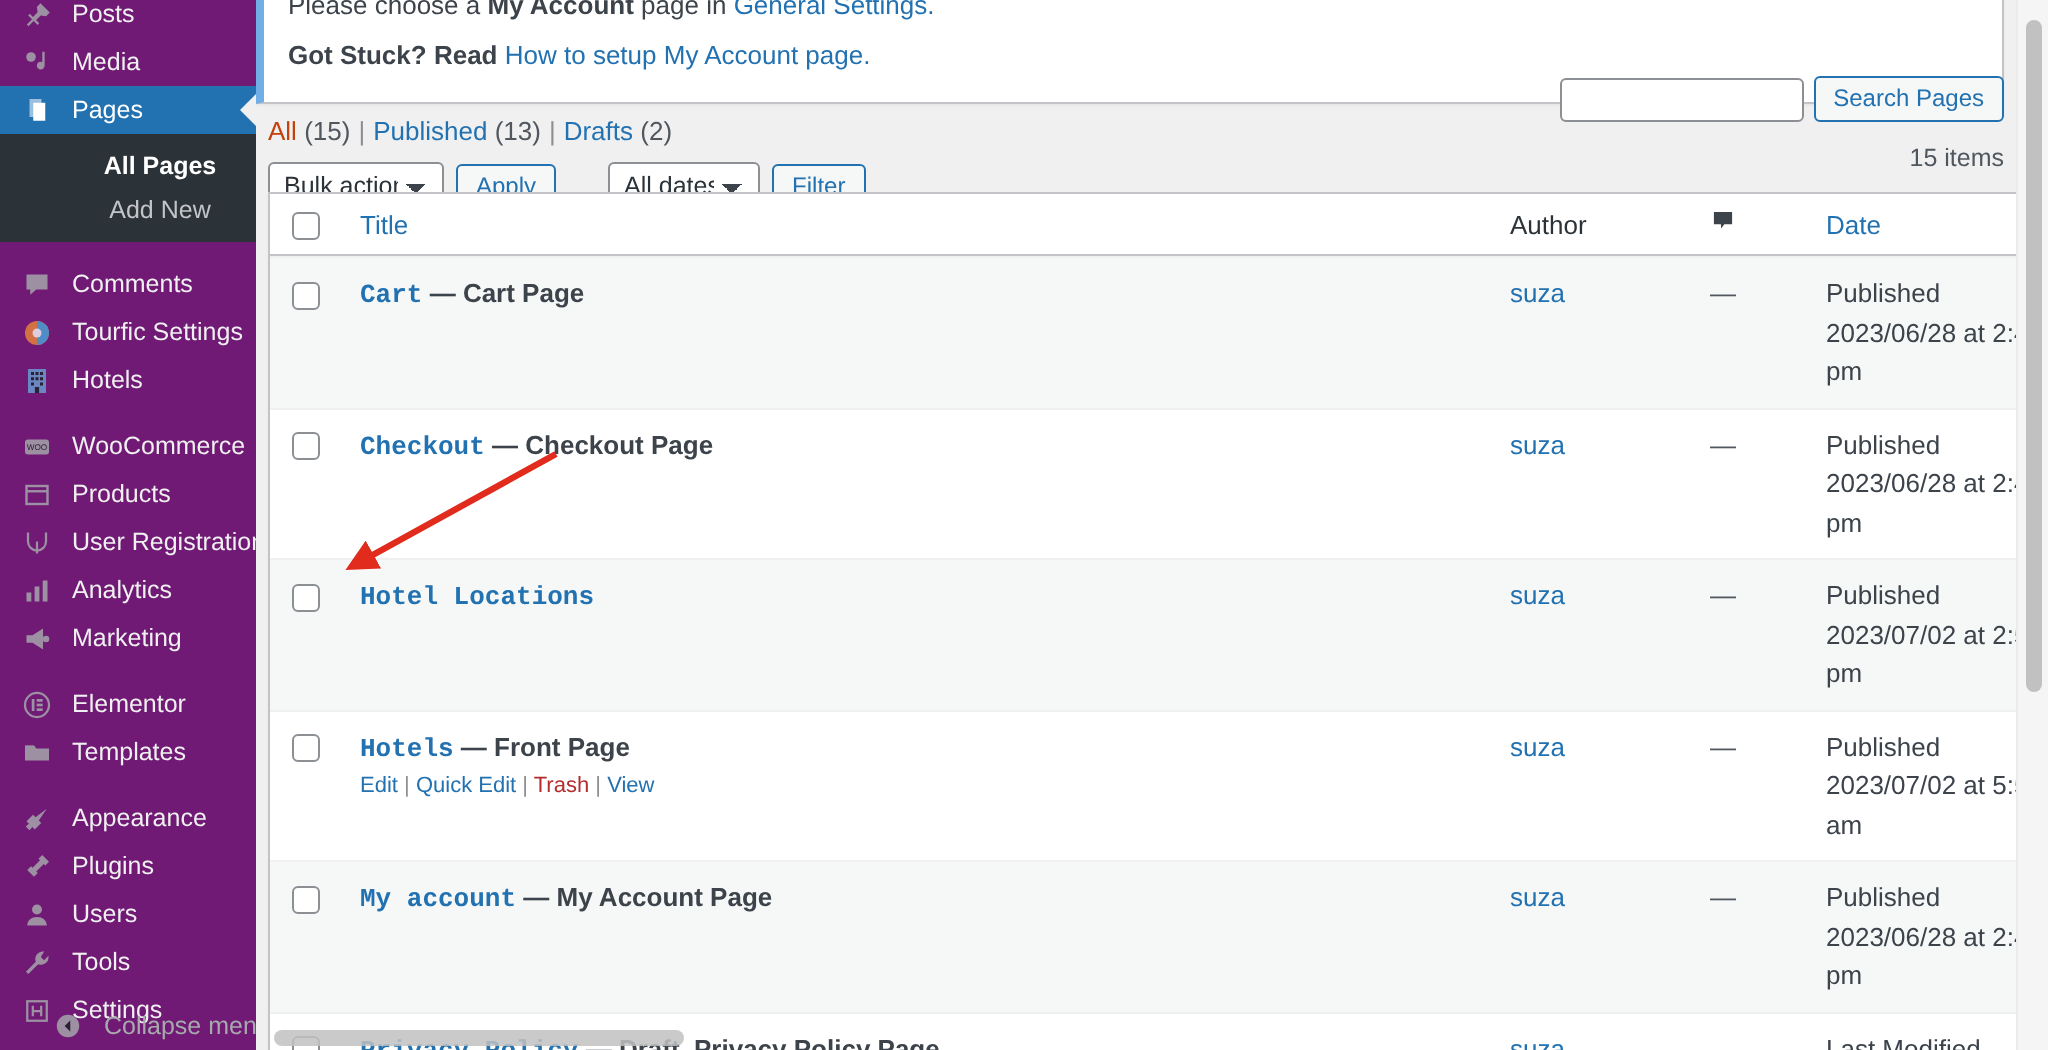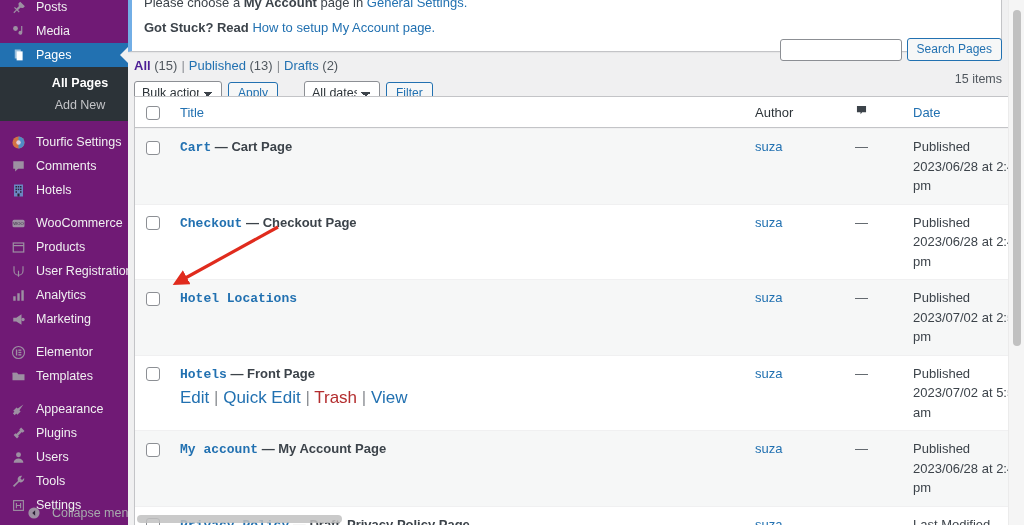--- a/index.html
+++ b/index.html
@@ -95,21 +95,21 @@
 
   
   .subsubsub {
     list-style: none; margin: 0; padding: 0;
     font-size: 13px; color: #50575e;
     display: flex; align-items: center;
     position: relative; top: -8px; left: 6px;
   }
   .subsubsub li { margin: 0; }
   .subsubsub .sep { color: #8c8f94; margin: 0 4px; }
-  .subsubsub .cur { color: #4c1d95; font-weight: 700; }
+  .subsubsub .cur { color: #c2410c; font-weight: 400; }
   .subsubsub .count { color: #50575e; }
 
   
   .search-box {
     position: absolute; right: 22px; top: 38px;
     display: flex; align-items: center; gap: 5px;
   }
   .search-box input[type=search] {
     width: 122px; height: 22px;
     border: 1px solid #8c8f94; border-radius: 3px;
@@ -194,21 +194,21 @@
     width: 14px; height: 14px;
     border: 1px solid #8c8f94; border-radius: 3px;
     background: #fff; display: inline-block;
     box-sizing: border-box;
     cursor: pointer;
     vertical-align: middle;
   }
   .row-title { color: #2271b1; font-weight: bold; font-size: 13px; font-family: Liberation Mono, monospace; }
   .post-state { color: #3c434a; font-weight: bold; }
   .row-actions {
-    color: #8c8f94; font-size: 17px;
+    color: #8c8f94; font-size: 11px;
     padding-top: 1px;
     visibility: visible;
   }
   .row-actions a { color: #2271b1; }
   .row-actions a.trash { color: #b32d2e; }
   .row-actions .sep { color: #8c8f94; }
   .dash { color: #50575e; }
   .date-status { display: block; color: #3c434a; }
   .date-val { display: block; color: #3c434a; }
 
@@ -280,36 +280,36 @@
       </div>
       <div class="submenu-item">
         <span>Add New</span>
       </div>
     </div>
 
     <div class="menu-sep"></div>
 
     <div class="menu-item">
       <span class="mi-icon">
+        <svg width="15" height="15" viewBox="0 0 20 20" fill="#a7aaad">
+            <path d="M3 3h14v10H9.5L5.5 16.5V13H3z"></path>
+          </svg>
+      </span>
+      <span class="mi-label">Comments</span>
+    </div>
+
+    <div class="menu-item">
+      <span class="mi-icon">
         <svg width="15" height="15" viewBox="0 0 20 20">
             <circle cx="10" cy="10" r="8" fill="#e8863a"></circle>
             <path d="M10 2a8 8 0 0 1 0 16z" fill="#4aa6d8"></path>
             <circle cx="10" cy="10" r="3" fill="#f5f5f5"></circle>
           </svg>
       </span>
       <span class="mi-label">Tourfic Settings</span>
-    </div>
-
-    <div class="menu-item">
-      <span class="mi-icon">
-        <svg width="15" height="15" viewBox="0 0 20 20" fill="#a7aaad">
-            <path d="M3 3h14v10H9.5L5.5 16.5V13H3z"></path>
-          </svg>
-      </span>
-      <span class="mi-label">Comments</span>
     </div>
 
     <div class="menu-item">
       <span class="mi-icon">
         <svg width="15" height="15" viewBox="0 0 20 20">
             <rect x="4" y="2" width="12" height="16" fill="#6b9fd4"></rect>
             <g fill="#1d2327">
               <rect x="6" y="4" width="2" height="2"></rect>
               <rect x="9" y="4" width="2" height="2"></rect>
               <rect x="12" y="4" width="2" height="2"></rect>

